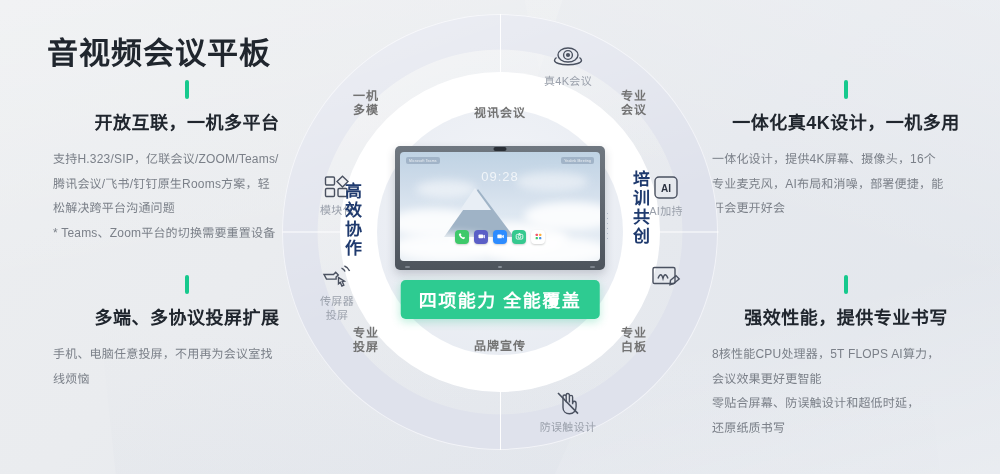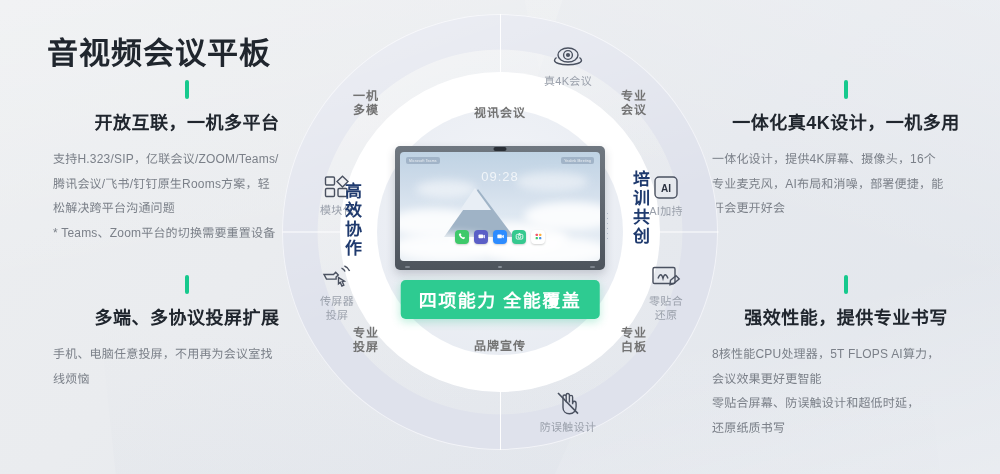--- a/index.html
+++ b/index.html
@@ -512,22 +512,20 @@
   </div>
 
   <div class="ring-item" id="ri-zerobond">
     <div class="ri-icon">
       <svg width="30" height="24" viewBox="0 0 30 24" fill="none" stroke="#4a5160" stroke-width="1.4">
         <rect x="2" y="2.5" width="22" height="16" rx="1.6"></rect>
         <path d="M7 13.5c2-5 3.6-5 5 0 1.3-5 3-5 5 0"></path>
         <path d="M19.5 15.2 25 10.6l3.2 3.4-5.6 4.6-3.6 1.2z"></path>
       </svg>
     </div>
-    <div class="ri-label">零贴合
-还原</div>
   </div>
 
 
   <div class="ring-item" id="ri-antitouch">
     <div class="ri-icon">
       <svg width="26" height="25" viewBox="0 0 26 25" fill="none" stroke="#4a5160" stroke-width="1.4">
         <path d="M8 12.5V5.6a1.6 1.6 0 0 1 3.2 0v5.6M11.2 11V4.1a1.6 1.6 0 0 1 3.2 0v7M14.4 11.4V6a1.6 1.6 0 0 1 3.2 0v7.2
                  M17.6 12.4c0-1.3.6-2.2 1.8-2.2s1.7 1 1.7 2.2v3.2c0 4.2-2.6 7.2-6.6 7.2-3.8 0-6.5-2.4-6.5-6.4v-4"></path>
         <path d="M3 2 23 22.6" stroke-width="1.6"></path>
       </svg>

